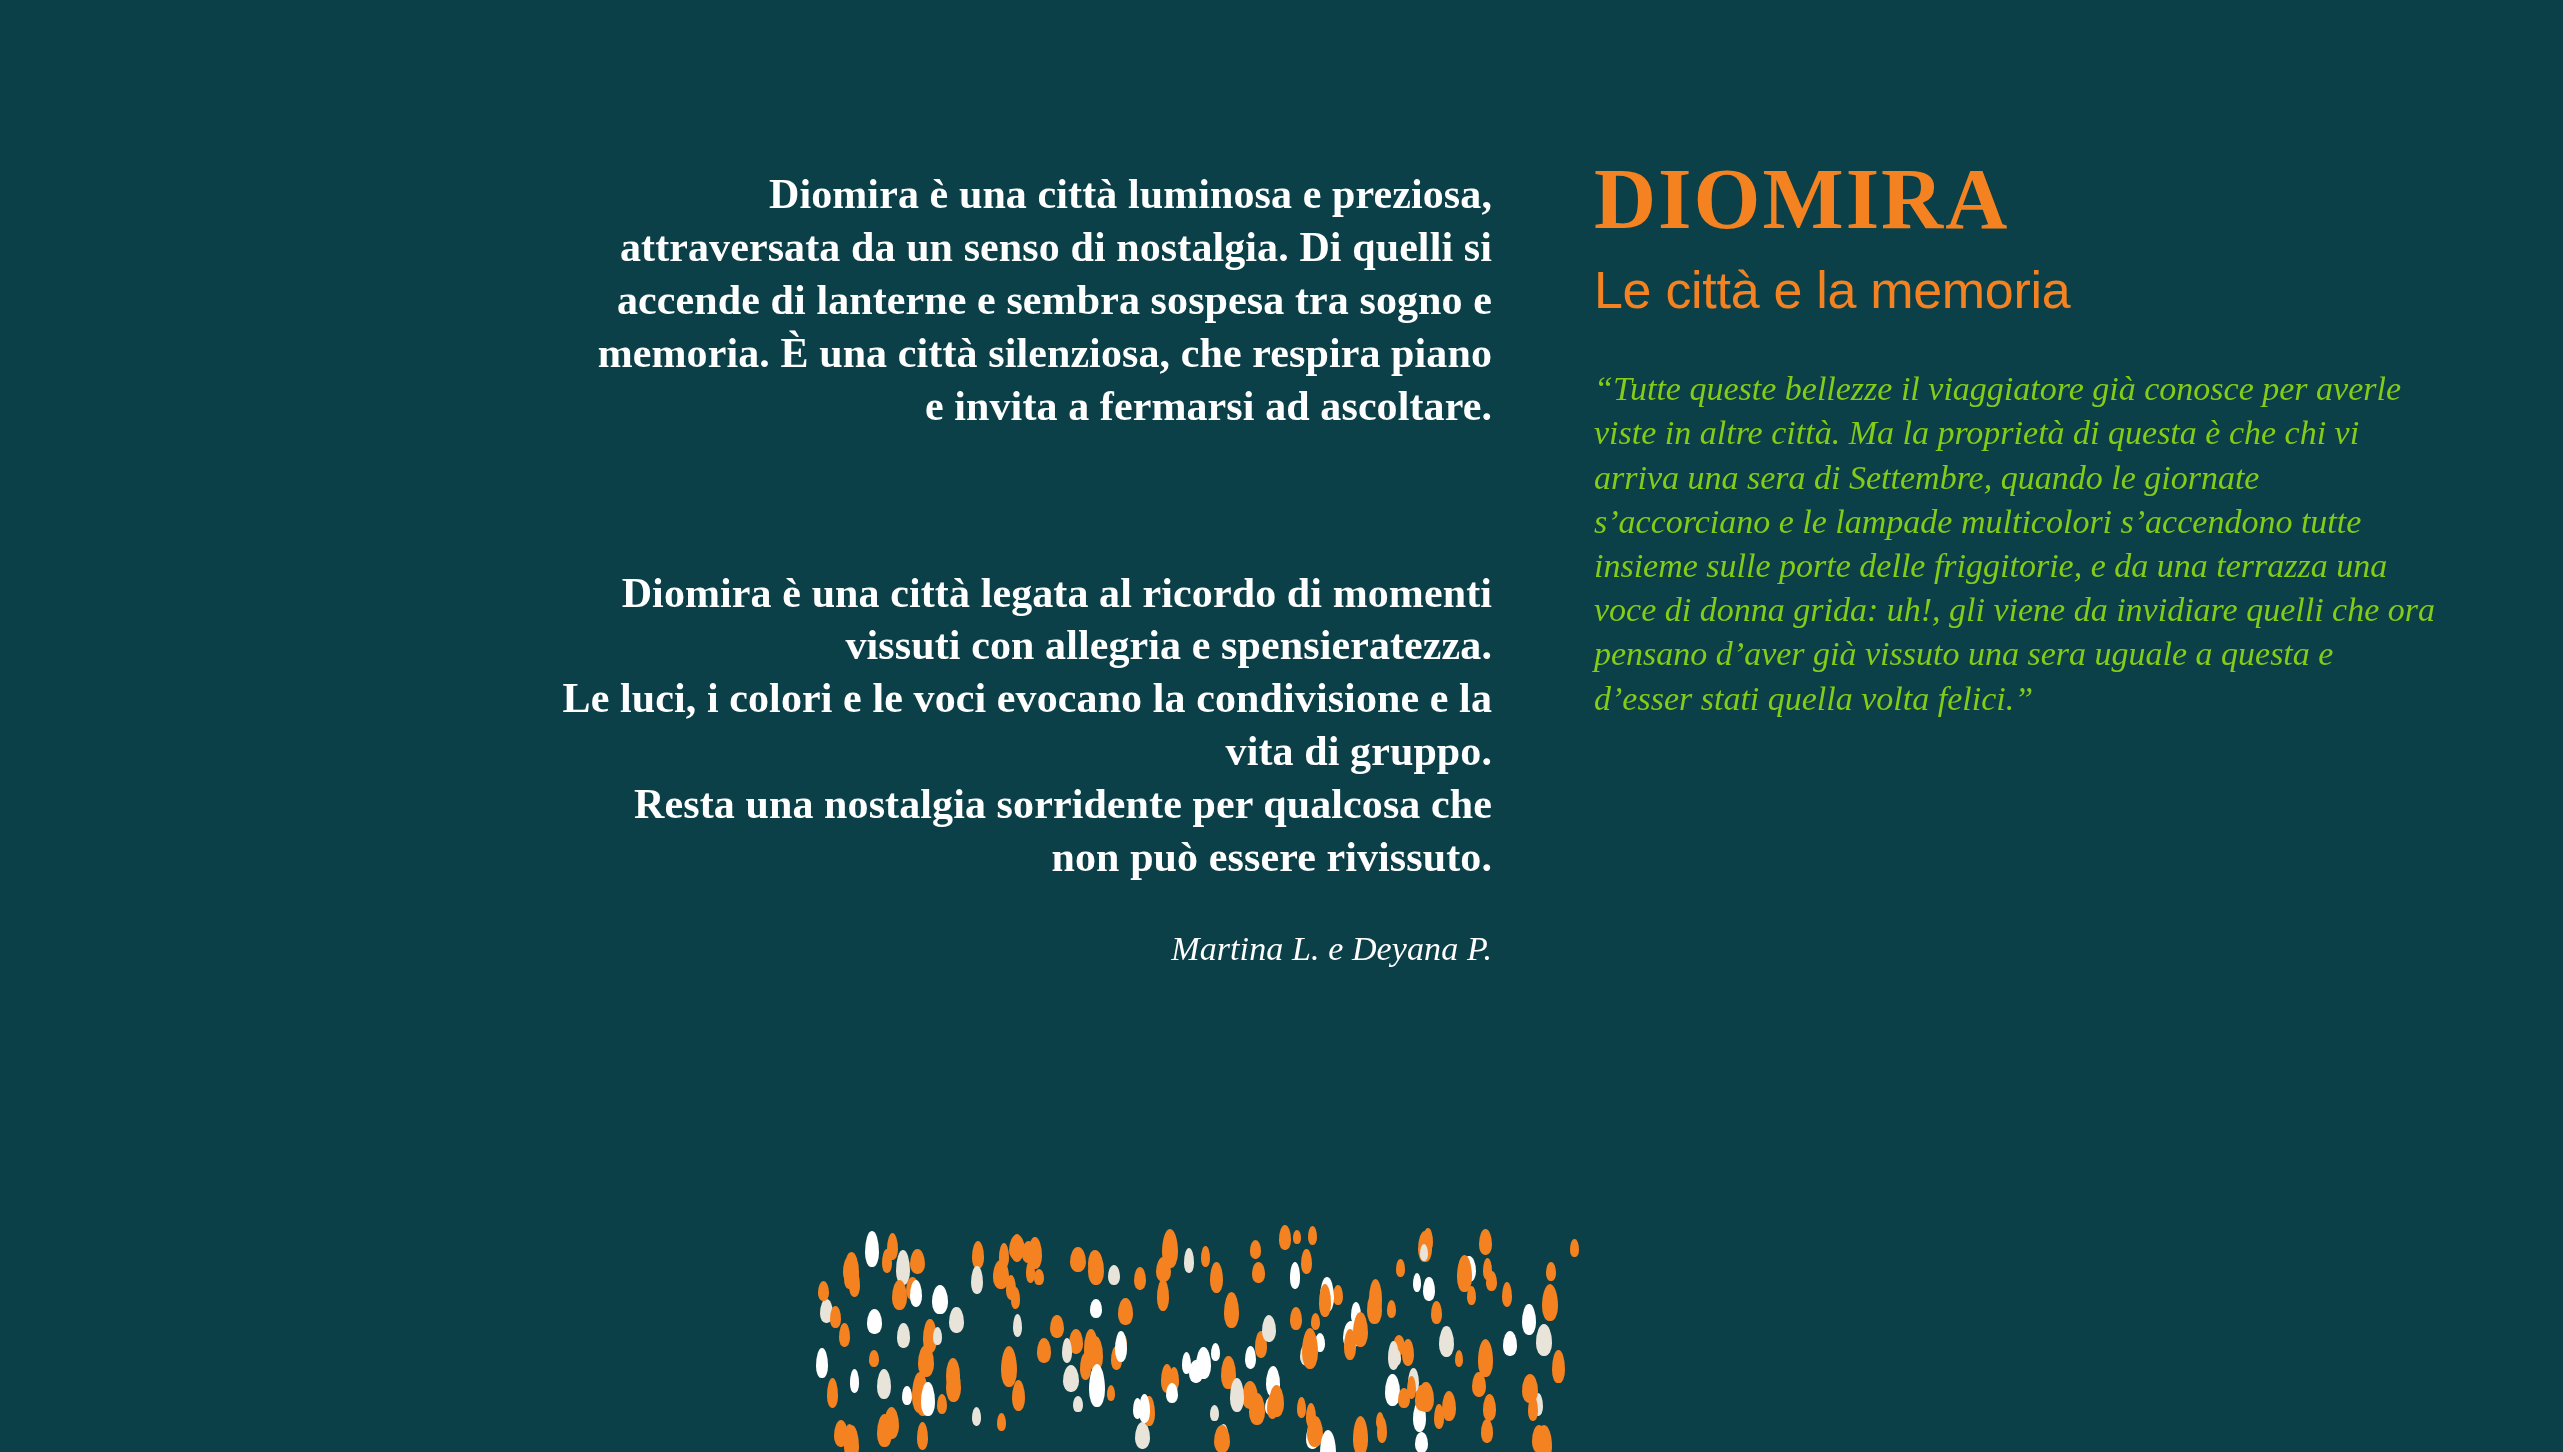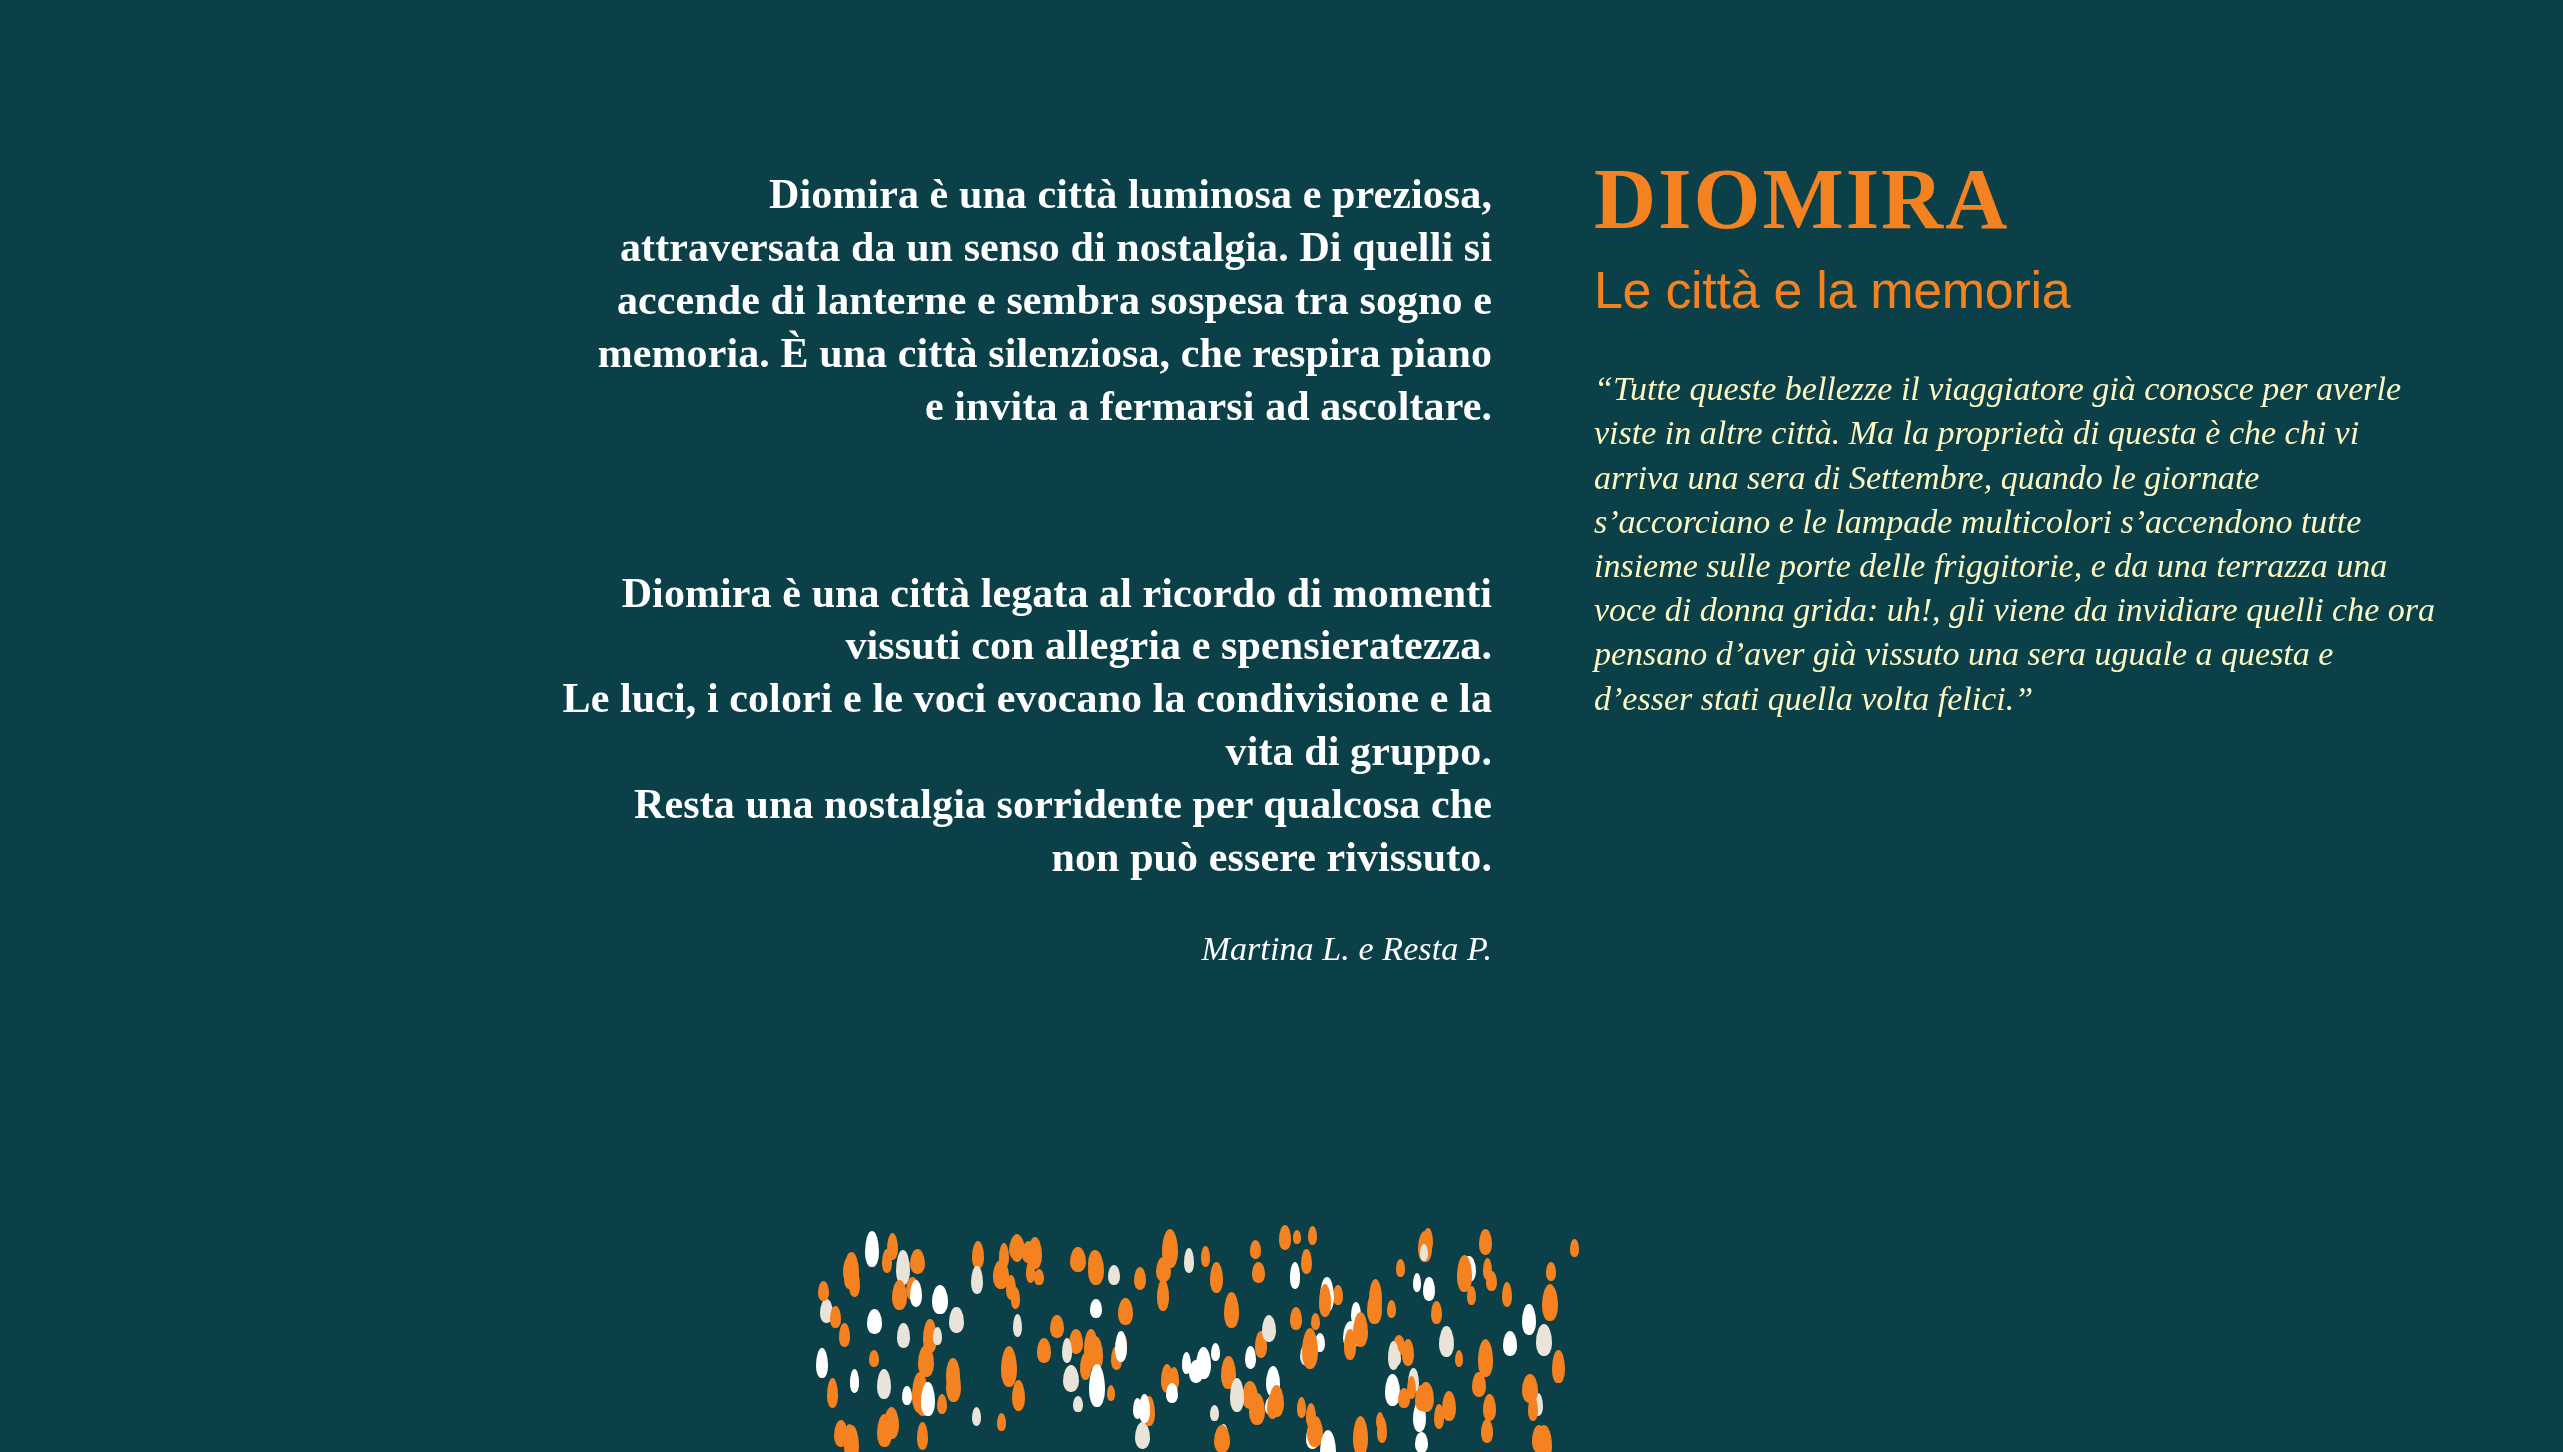--- a/index.html
+++ b/index.html
@@ -84,21 +84,21 @@
     color: #f58220;
     margin-top: 20px;
     letter-spacing: -0.3px;
   }
 
   .quote {
     font-family: "Liberation Serif", serif;
     font-style: italic;
     font-size: 34px;
     line-height: 1.30;
-    color: #fef9c3;
+    color: #84cc16;
     margin-top: 48px;
     width: 844px;
   }
 
   
   .illustration {
     position: absolute;
     left: 793px;
     top: 1217px;
     width: 807px;
@@ -127,21 +127,21 @@
 
     <div class="testimonial-gap"></div>
 
     <div class="testimonial">
       <div class="testimonial-body">Diomira è una città legata al ricordo di momenti
 vissuti con allegria e spensieratezza.
 Le luci, i colori e le voci evocano la condivisione e la
 vita di gruppo.
 Resta una nostalgia sorridente per qualcosa che
 non può essere rivissuto.</div>
-      <div class="testimonial-author">Martina L. e Resta P.</div>
+      <div class="testimonial-author">Martina L. e Deyana P.</div>
     </div>
 
   </div>
 
   <div class="right-col">
     <div class="city-title">DIOMIRA</div>
     <div class="city-subtitle">Le città e la memoria</div>
     <div class="quote">“Tutte queste bellezze il viaggiatore già conosce per averle viste in altre città. Ma la proprietà di questa è che chi vi arriva una sera di Settembre, quando le giornate s’accorciano e le lampade multicolori s’accendono tutte insieme sulle porte delle friggitorie, e da una terrazza una voce di donna grida: uh!, gli viene da invidiare quelli che ora pensano d’aver già vissuto una sera uguale a questa e d’esser stati quella volta felici.”</div>
   </div>
 

